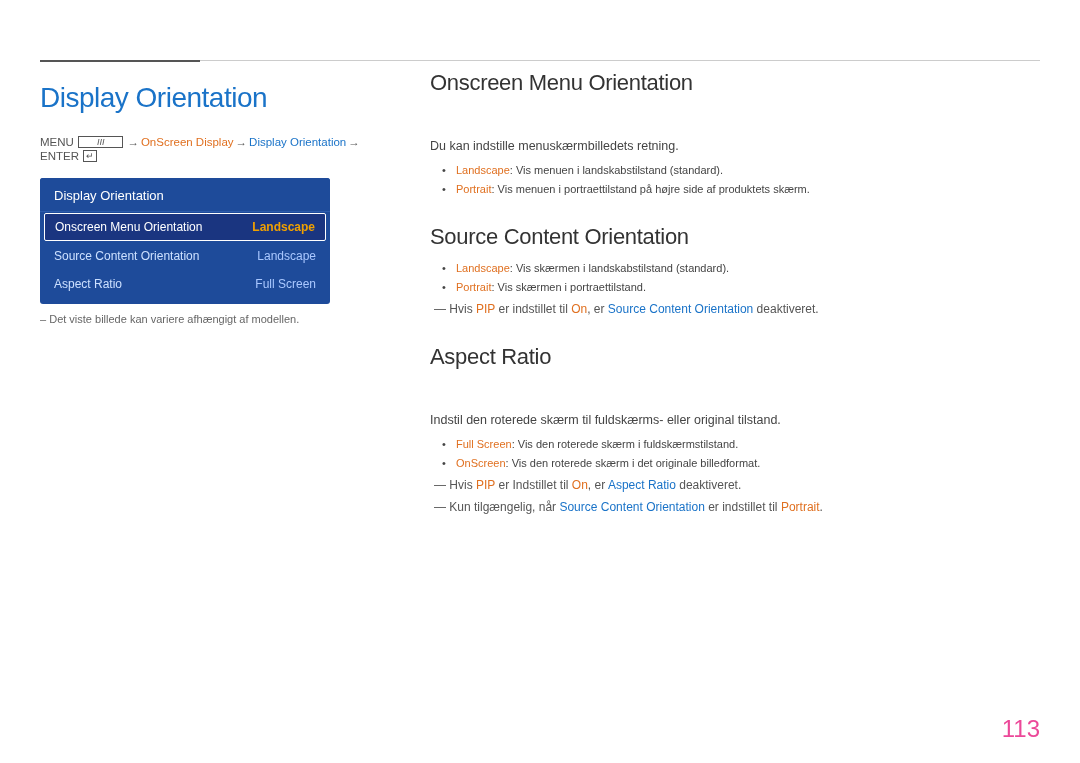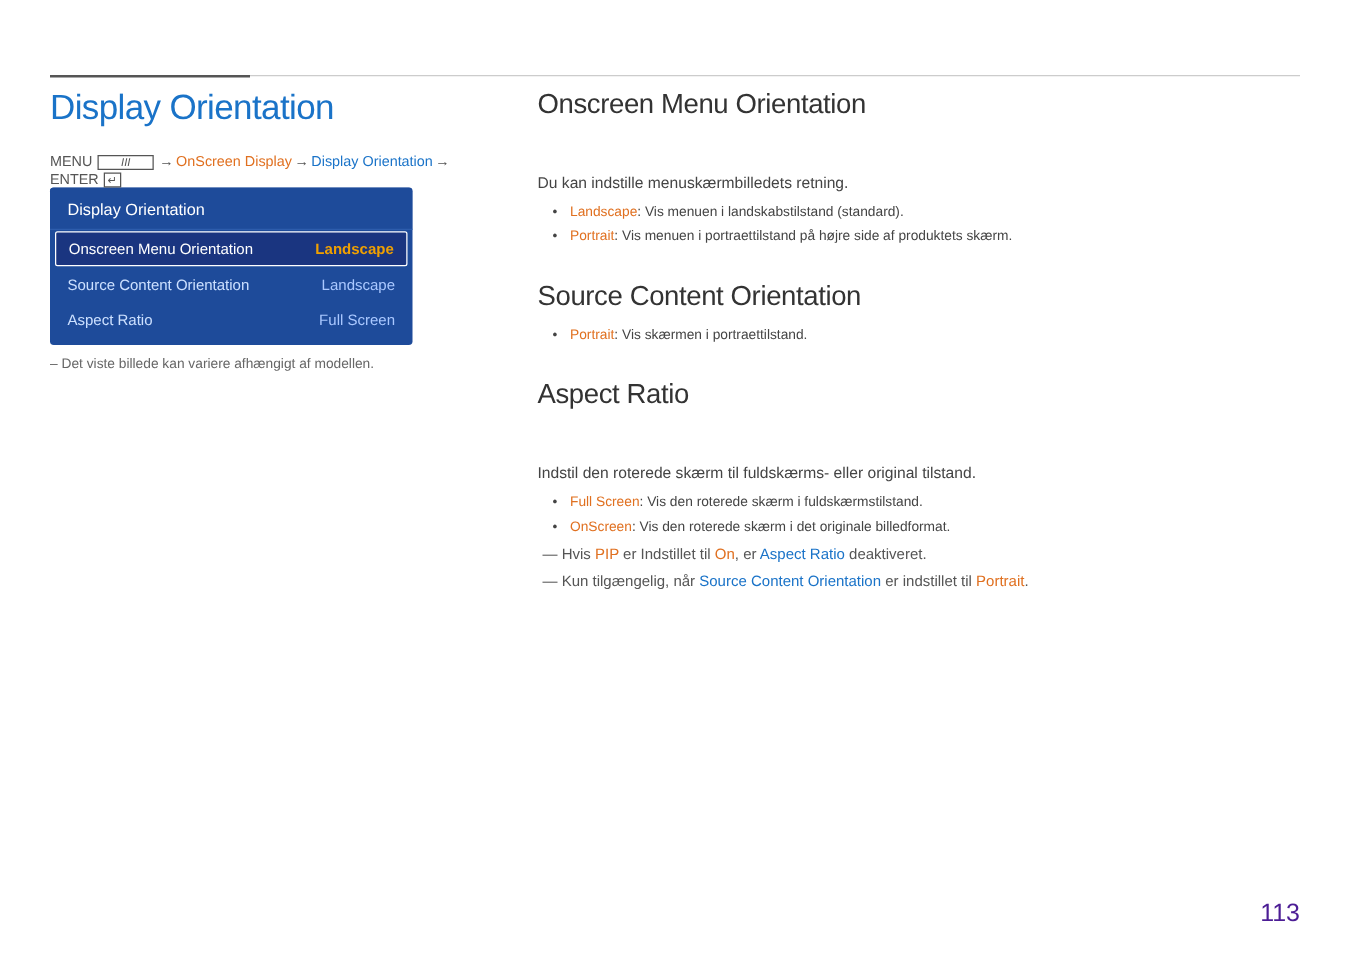--- a/index.html
+++ b/index.html
@@ -26,36 +26,37 @@
       position: absolute;
       top: 60px;
       left: 40px;
       width: 160px;
       height: 2px;
       background: #555;
     }
 
     .left-column {
       position: absolute;
-      top: 70px;
+      top: 82px;
       left: 40px;
       width: 360px;
     }
 
     .page-title {
       font-size: 28px;
       font-weight: 300;
       color: #1a73c8;
       margin-bottom: 22px;
       letter-spacing: -0.5px;
     }
 
     .menu-path {
       font-size: 11.5px;
       color: #555;
+      margin-bottom: 16px;
       display: flex;
       align-items: center;
       flex-wrap: wrap;
       gap: 2px;
     }
     .menu-path .menu-icon {
       display: inline-block;
       border: 1px solid #555;
       font-size: 9px;
       padding: 0 18px;
@@ -190,23 +191,23 @@
       line-height: 1.5;
     }
     .note-line::before {
       content: '― ';
     }
 
     .page-number {
       position: absolute;
       bottom: 20px;
       right: 40px;
-      font-size: 20px;
+      font-size: 24px;
       font-weight: 300;
-      color: #4c1d95;
+      color: #ec4899;
     }
   </style>
 </head>
 <body>
 
 <div class="top-rule"></div>
 <div class="top-rule-dark"></div>
 
 <div class="left-column">
   <h1 class="page-title">Display Orientation</h1>
@@ -254,23 +255,29 @@
       <li>
         <span class="orange">Portrait</span><span>: Vis menuen i portraettilstand på højre side af produktets skærm.</span>
       </li>
     </ul>
   </div>
 
   <div class="section">
     <h2 class="section-title">Source Content Orientation</h2>
     <ul class="bullet-list">
       <li>
+        <span class="orange">Landscape</span><span>: Vis skærmen i landskabstilstand (standard).</span>
+      </li>
+      <li>
         <span class="orange">Portrait</span><span>: Vis skærmen i portraettilstand.</span>
       </li>
     </ul>
+    <p class="note-line">
+      <span>Hvis </span><span class="orange">PIP</span><span> er indstillet til </span><span class="orange">On</span><span>, er </span><span class="blue">Source Content Orientation</span><span> deaktiveret.</span>
+    </p>
   </div>
 
   <div class="section">
     <h2 class="section-title">Aspect Ratio</h2>
     <p class="section-desc">Indstil den roterede skærm til fuldskærms- eller original tilstand.</p>
     <ul class="bullet-list">
       <li>
         <span class="orange">Full Screen</span><span>: Vis den roterede skærm i fuldskærmstilstand.</span>
       </li>
       <li>

